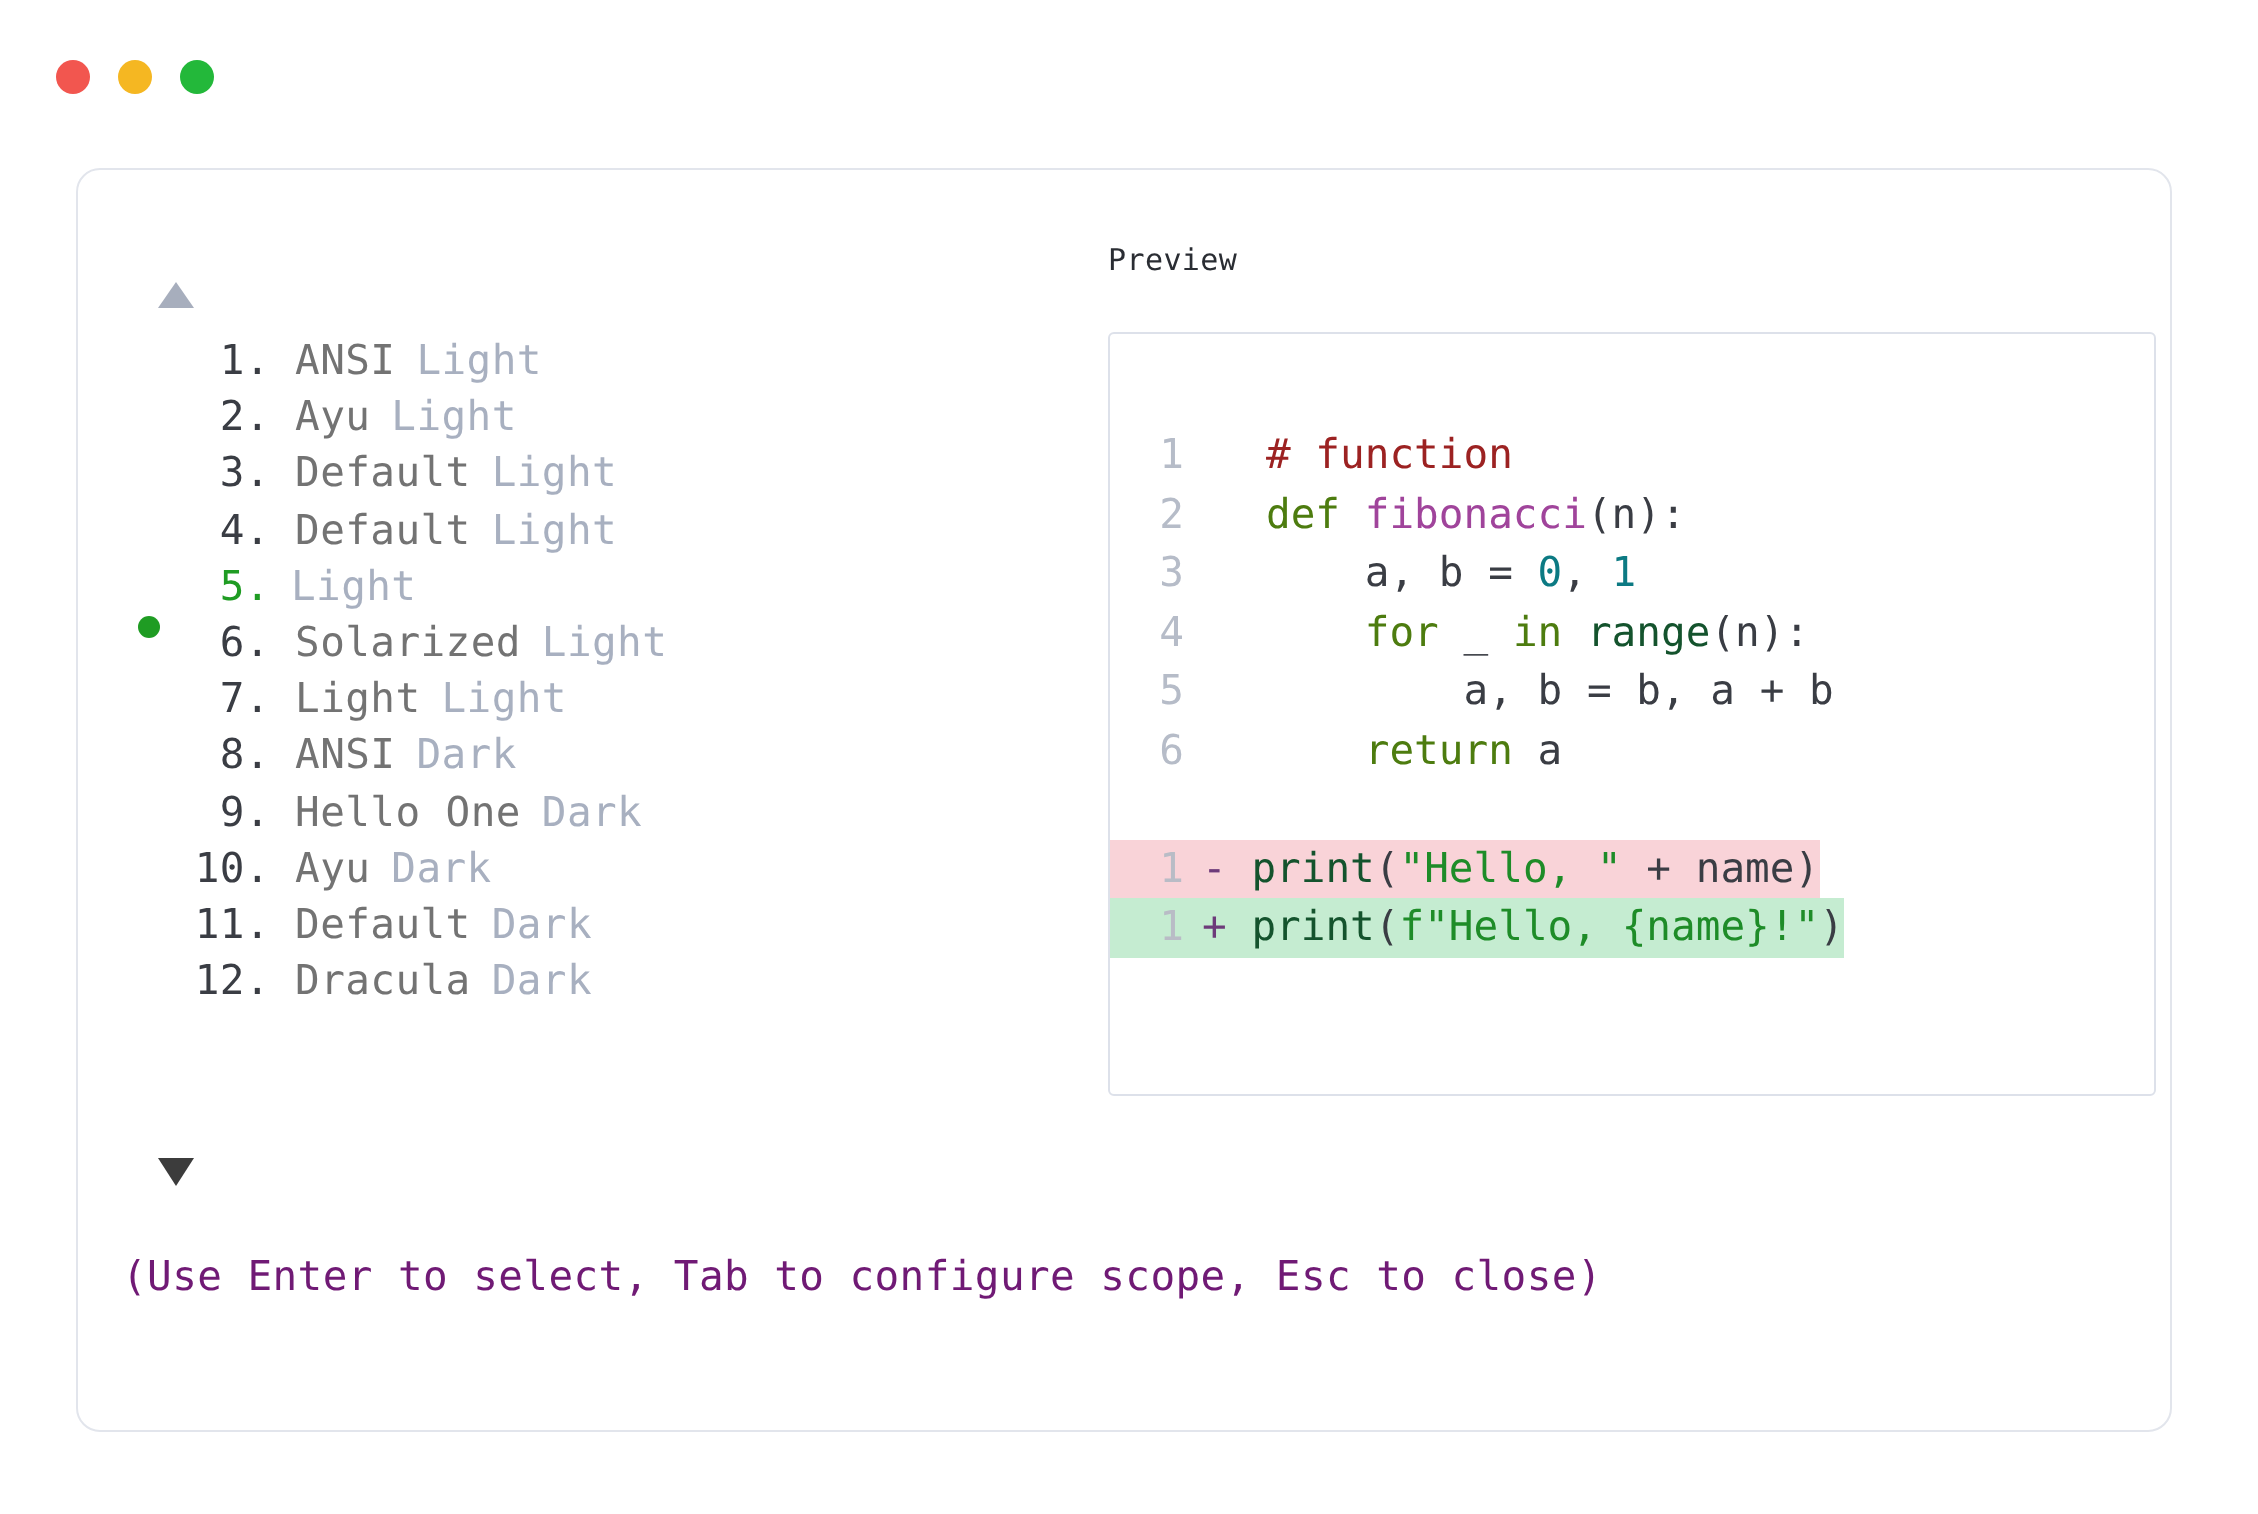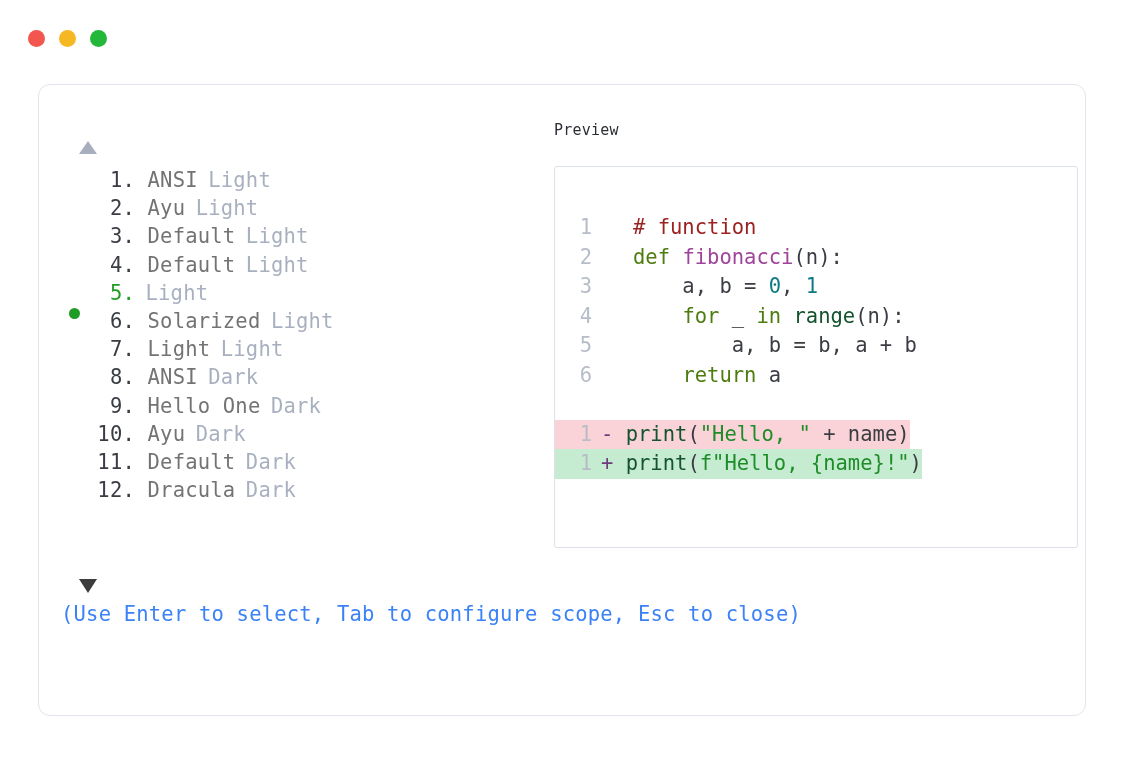--- a/index.html
+++ b/index.html
@@ -169,23 +169,23 @@
   .tok-plain    { color: #3a3d44; }
   .tok-number   { color: #0c7a83; }
   .tok-string   { color: #1e8c28; }
   .tok-builtin  { color: #14532d; }
   .tok-marker   { color: #6d3a7a; }
 
   
   .footer-help {
     position: absolute;
     left: 22px;
-    top: 517px;
+    top: 541px;
     font-size: 20.5px;
-    color: #3b82f6;
+    color: #701a75;
     letter-spacing: 0.2px;
     white-space: pre;
   }
 </style>
 </head>
 <body>
 
 <div class="window-dots">
   <div class="dot dot-close"></div>
   <div class="dot dot-minimize"></div>

